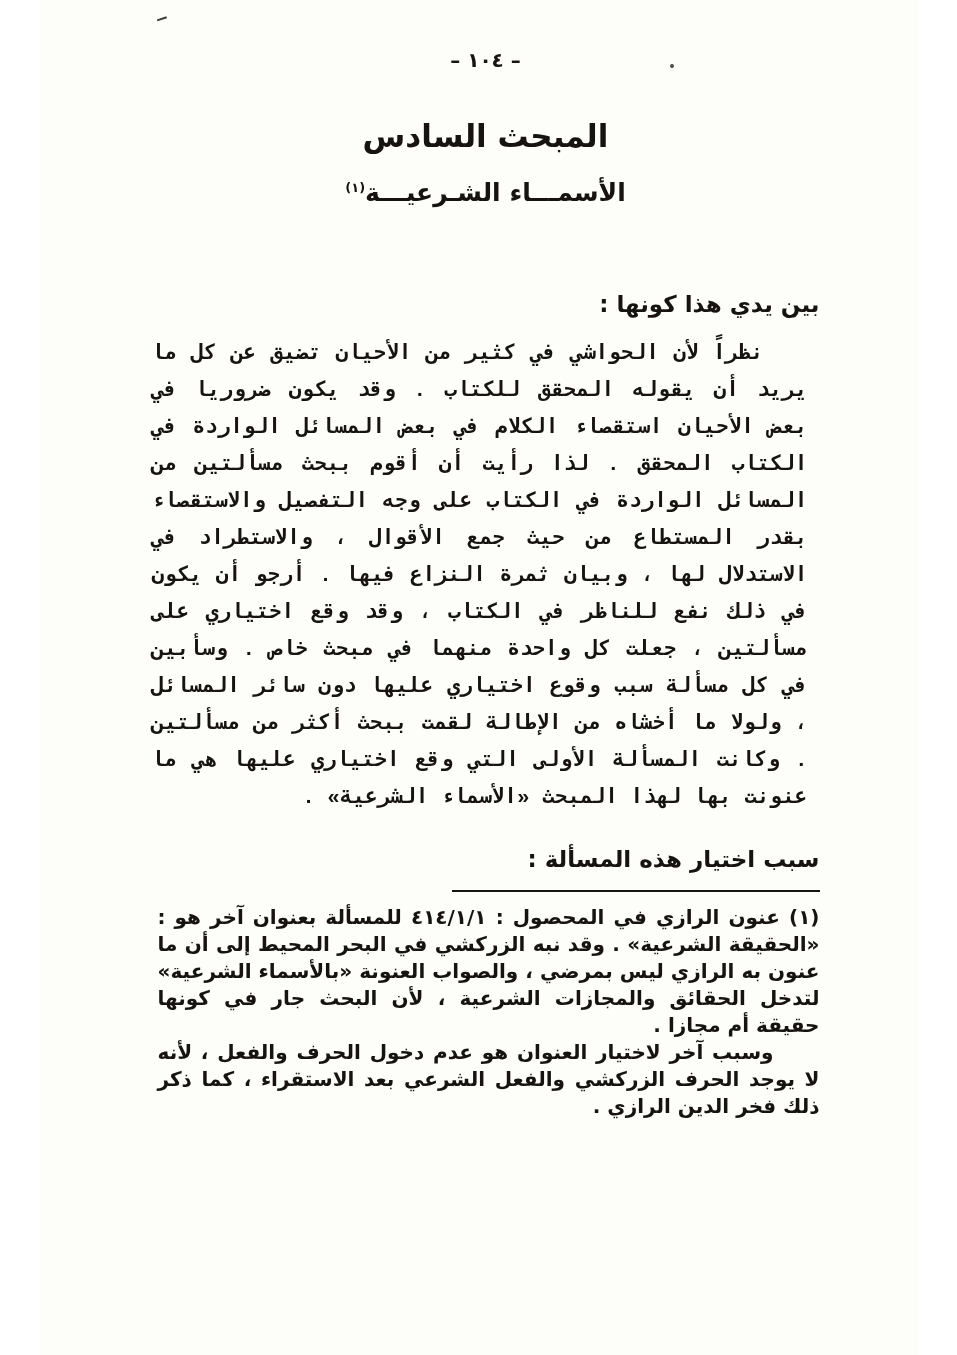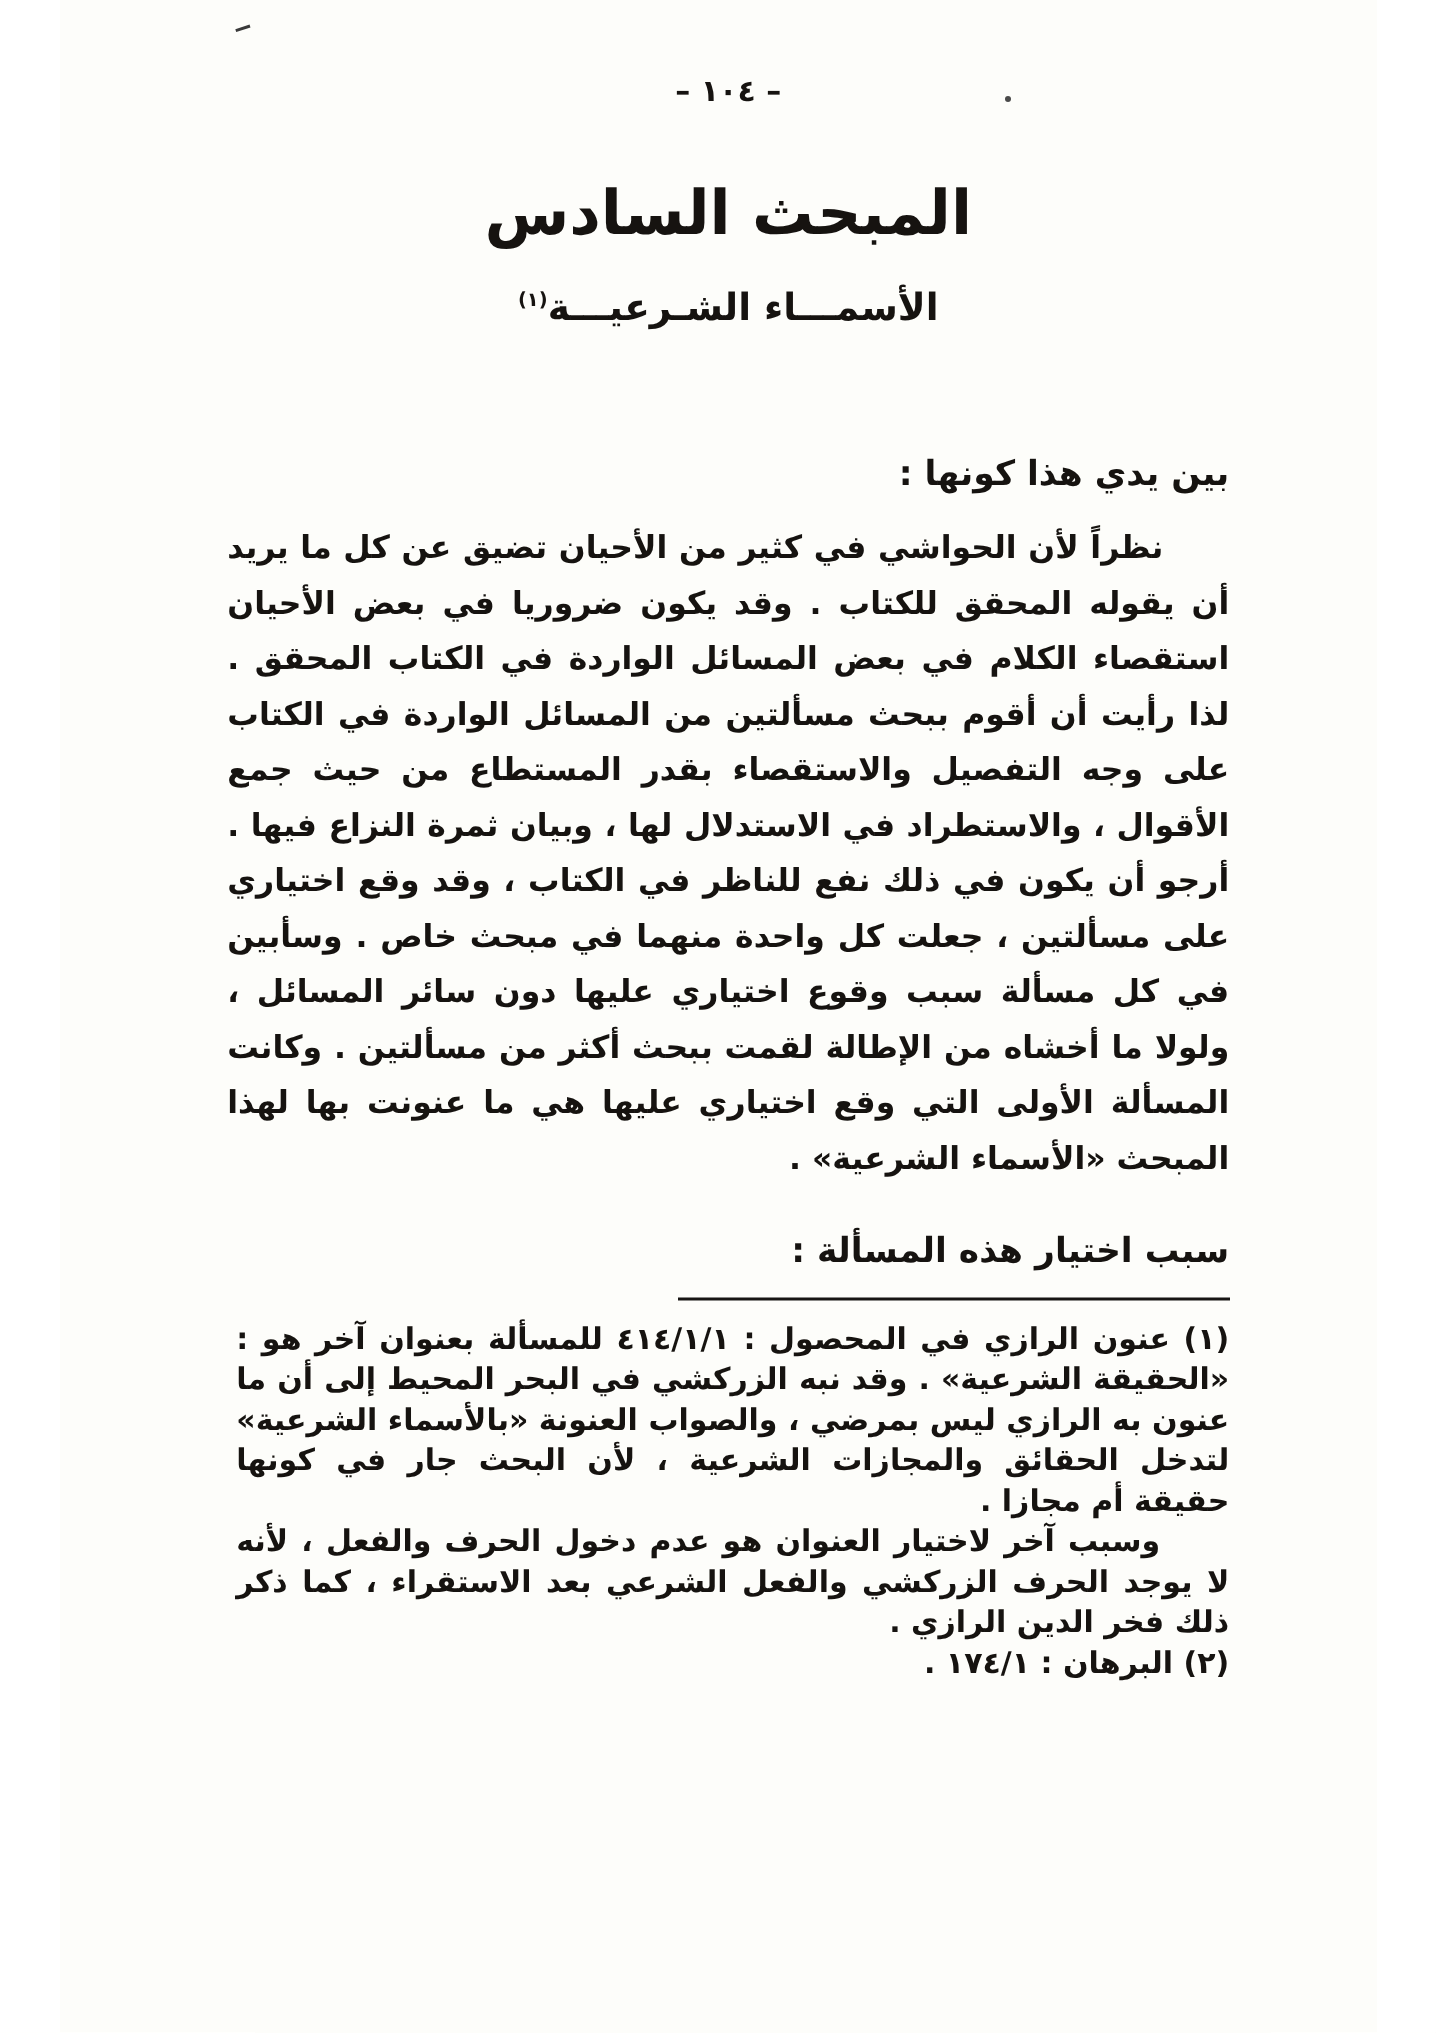--- a/index.html
+++ b/index.html
@@ -22,21 +22,21 @@
   }
   .page-number {
     text-align: center;
     font-size: 20px;
     font-weight: 700;
     letter-spacing: 2px;
     margin: 0 0 46px 0;
   }
   .title {
     text-align: center;
-    font-size: 41px;
+    font-size: 31px;
     font-weight: 700;
     margin: 0 0 24px 0;
   }
   .subtitle {
     text-align: center;
     font-size: 25px;
     font-weight: 700;
     margin: 0 0 84px 0;
   }
   .subtitle sup, .body-para sup {
@@ -48,21 +48,22 @@
     font-size: 23px;
     font-weight: 700;
     margin: 0 0 18px 0;
   }
   .body-para {
     font-size: 21px;
     font-weight: 700;
     line-height: 37px;
     text-align: justify;
     text-indent: 44px;
-    margin: 0 0 30px 0;
+    margin: 0 12px 30px 0;
+    font-family: Liberation Mono, monospace;
   }
   .body-para.second {
     margin-bottom: 26px;
   }
   .footnote-sep {
     width: 368px;
     height: 0;
     border-top: 2px solid #171513;
     margin: 6px 0 12px auto; 
   }
@@ -122,16 +123,15 @@
 
   <section>
     <h3 class="section-heading">سبب اختيار هذه المسألة :</h3>
   </section>
 
   <div class="footnote-sep"></div>
 
   <div class="footnotes">
     <p>(١) عنون الرازي في المحصول : ٤١٤/١/١ للمسألة بعنوان آخر هو : «الحقيقة الشرعية» . وقد نبه الزركشي في البحر المحيط إلى أن ما عنون به الرازي ليس بمرضي ، والصواب العنونة «بالأسماء الشرعية» لتدخل الحقائق والمجازات الشرعية ، لأن البحث جار في كونها حقيقة أم مجازا .</p>
     <p class="fn-cont">وسبب آخر لاختيار العنوان هو عدم دخول الحرف والفعل ، لأنه لا يوجد الحرف الزركشي والفعل الشرعي بعد الاستقراء ، كما ذكر ذلك فخر الدين الرازي .</p>
-    <p>(٢) البرهان : ١٧٤/١ .</p>
   </div>
 
 </div>
 
 </body></html>

